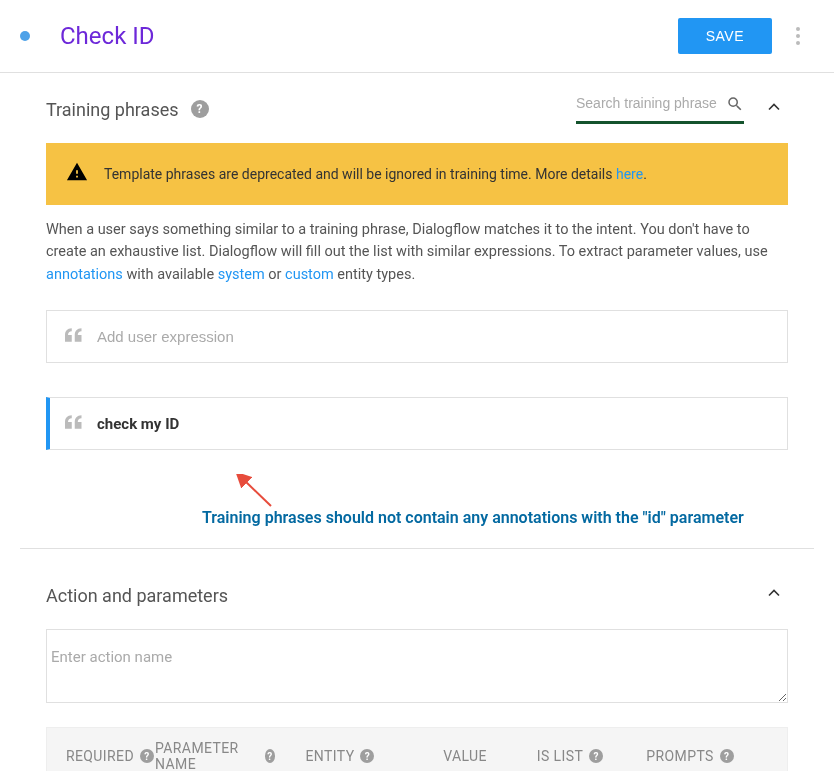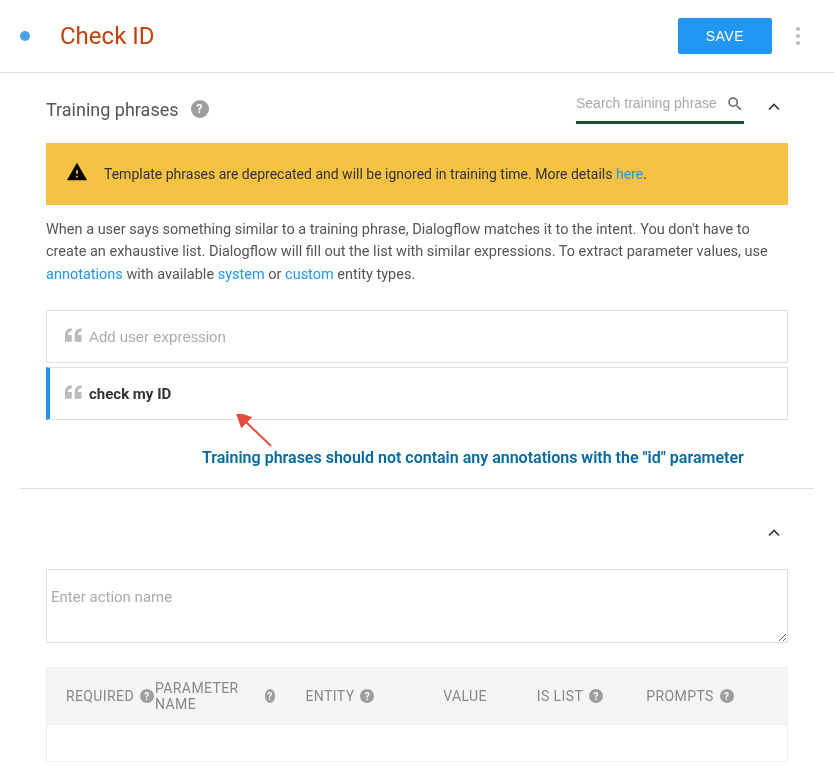--- a/index.html
+++ b/index.html
@@ -1,40 +1,40 @@
 <!DOCTYPE html>
 <html><head>
 <meta charset="utf-8">
 <style>
   * { box-sizing: border-box; margin: 0; padding: 0; }
   body { font-family: -apple-system, BlinkMacSystemFont, "Segoe UI", Roboto, Arial, sans-serif; background: #fff; color: #333; width: 834px; }
   .header { display: flex; align-items: center; padding: 18px 30px 18px 20px; border-bottom: 1px solid #e0e0e0; }
   .header-dot { width: 10px; height: 10px; border-radius: 50%; background: #4da1e8; margin-right: 30px; }
-  .header-title { font-size: 24px; font-weight: 400; color: #c2410c; flex: 1; }
+  .header-title { font-size: 24px; font-weight: 400; color: #6d28d9; flex: 1; }
   .save-btn { background: #2196F3; color: #fff; border: none; padding: 10px 28px; font-size: 14px; font-weight: 500; letter-spacing: 0.5px; cursor: pointer; border-radius: 2px; }
   .menu-dots { display: flex; flex-direction: column; gap: 3px; margin-left: 20px; cursor: pointer; padding: 4px; }
   .menu-dots span { width: 4px; height: 4px; border-radius: 50%; background: #bbb; }
   .content { padding: 20px 46px 10px 46px; }
   .section-header { display: flex; align-items: center; margin-bottom: 18px; }
   .section-title { font-size: 18px; color: #555; font-weight: 400; margin-right: 12px; }
   .help-icon { width: 18px; height: 18px; border-radius: 50%; background: #9e9e9e; color: #fff; display: flex; align-items: center; justify-content: center; font-size: 12px; font-weight: bold; cursor: pointer; }
   .help-icon-sm { width: 14px; height: 14px; font-size: 10px; }
   .spacer { flex: 1; }
   .search-wrap { display: flex; align-items: flex-start; border-bottom: 3px solid #14532d; padding-bottom: 4px; margin-right: 16px; }
   .search-input { border: none; outline: none; font-size: 14px; color: #666; width: 150px; }
   .search-input::placeholder { color: #aaa; }
   .search-icon svg { width: 18px; height: 18px; fill: #666; }
   .chevron { cursor: pointer; padding: 4px; }
   .chevron svg { width: 20px; height: 20px; stroke: #333; stroke-width: 2; fill: none; }
   .warning-box { background: #f6c244; padding: 18px 20px; display: flex; align-items: center; gap: 16px; margin-bottom: 14px; }
   .warning-icon svg { width: 22px; height: 22px; fill: #000; }
   .warning-text { font-size: 14px; color: #333; }
   .link { color: #2196F3; cursor: pointer; }
   .description { font-size: 14.5px; color: #555; line-height: 1.55; margin-bottom: 24px; }
-  .phrase-box { border: 1px solid #e0e0e0; padding: 16px 18px; display: flex; align-items: center; gap: 6px; margin-bottom: 4px; }
+  .phrase-box { border: 1px solid #e0e0e0; padding: 16px 18px; display: flex; align-items: center; gap: 14px; margin-bottom: 34px; }
   .phrase-box.active { border-left: 4px solid #2196F3; padding-left: 15px; }
   .quote-icon svg { width: 18px; height: 14px; fill: #bbb; }
   .phrase-input { border: none; outline: none; font-size: 15px; flex: 1; color: #333; }
   .phrase-input::placeholder { color: #aaa; }
   .phrase-text { font-size: 15px; color: #333; font-weight: bold; }
   .annotation-wrap { position: relative; height: 60px; margin-bottom: 10px; margin-top: -6px; }
   .arrow-svg { position: absolute; left: 190px; top: -4px; }
   .annotation-text { position: absolute; left: 156px; top: 30px; color: #0369a1; font-size: 16px; font-weight: 600; white-space: nowrap; }
   .divider { border: none; border-top: 1px solid #e0e0e0; margin: 0 -26px 30px -26px; }
   .action-input { width: 100%; border: 1px solid #e0e0e0; padding: 18px 4px; font-size: 15px; outline: none; resize: vertical; font-family: inherit; margin-bottom: 20px; min-height: 56px; }
@@ -124,20 +124,21 @@
           </marker>
         </defs>
       <line x1="35" y1="32" x2="8" y2="6" stroke="#e74c3c" stroke-width="2" marker-end="url(#ah)"></line>
     </svg>
     <div class="annotation-text">Training phrases should not contain any annotations with the "id" parameter</div>
   </div>
 
   <hr class="divider">
 
   <div class="section-header">
+    <div class="section-title">Action and parameters</div>
     <div class="spacer"></div>
     <div class="chevron">
       <svg viewBox="0 0 24 24">
           <polyline points="6 15 12 9 18 15"></polyline>
         </svg>
     </div>
   </div>
 
   <textarea class="action-input" placeholder="Enter action name" style=""></textarea>
 

